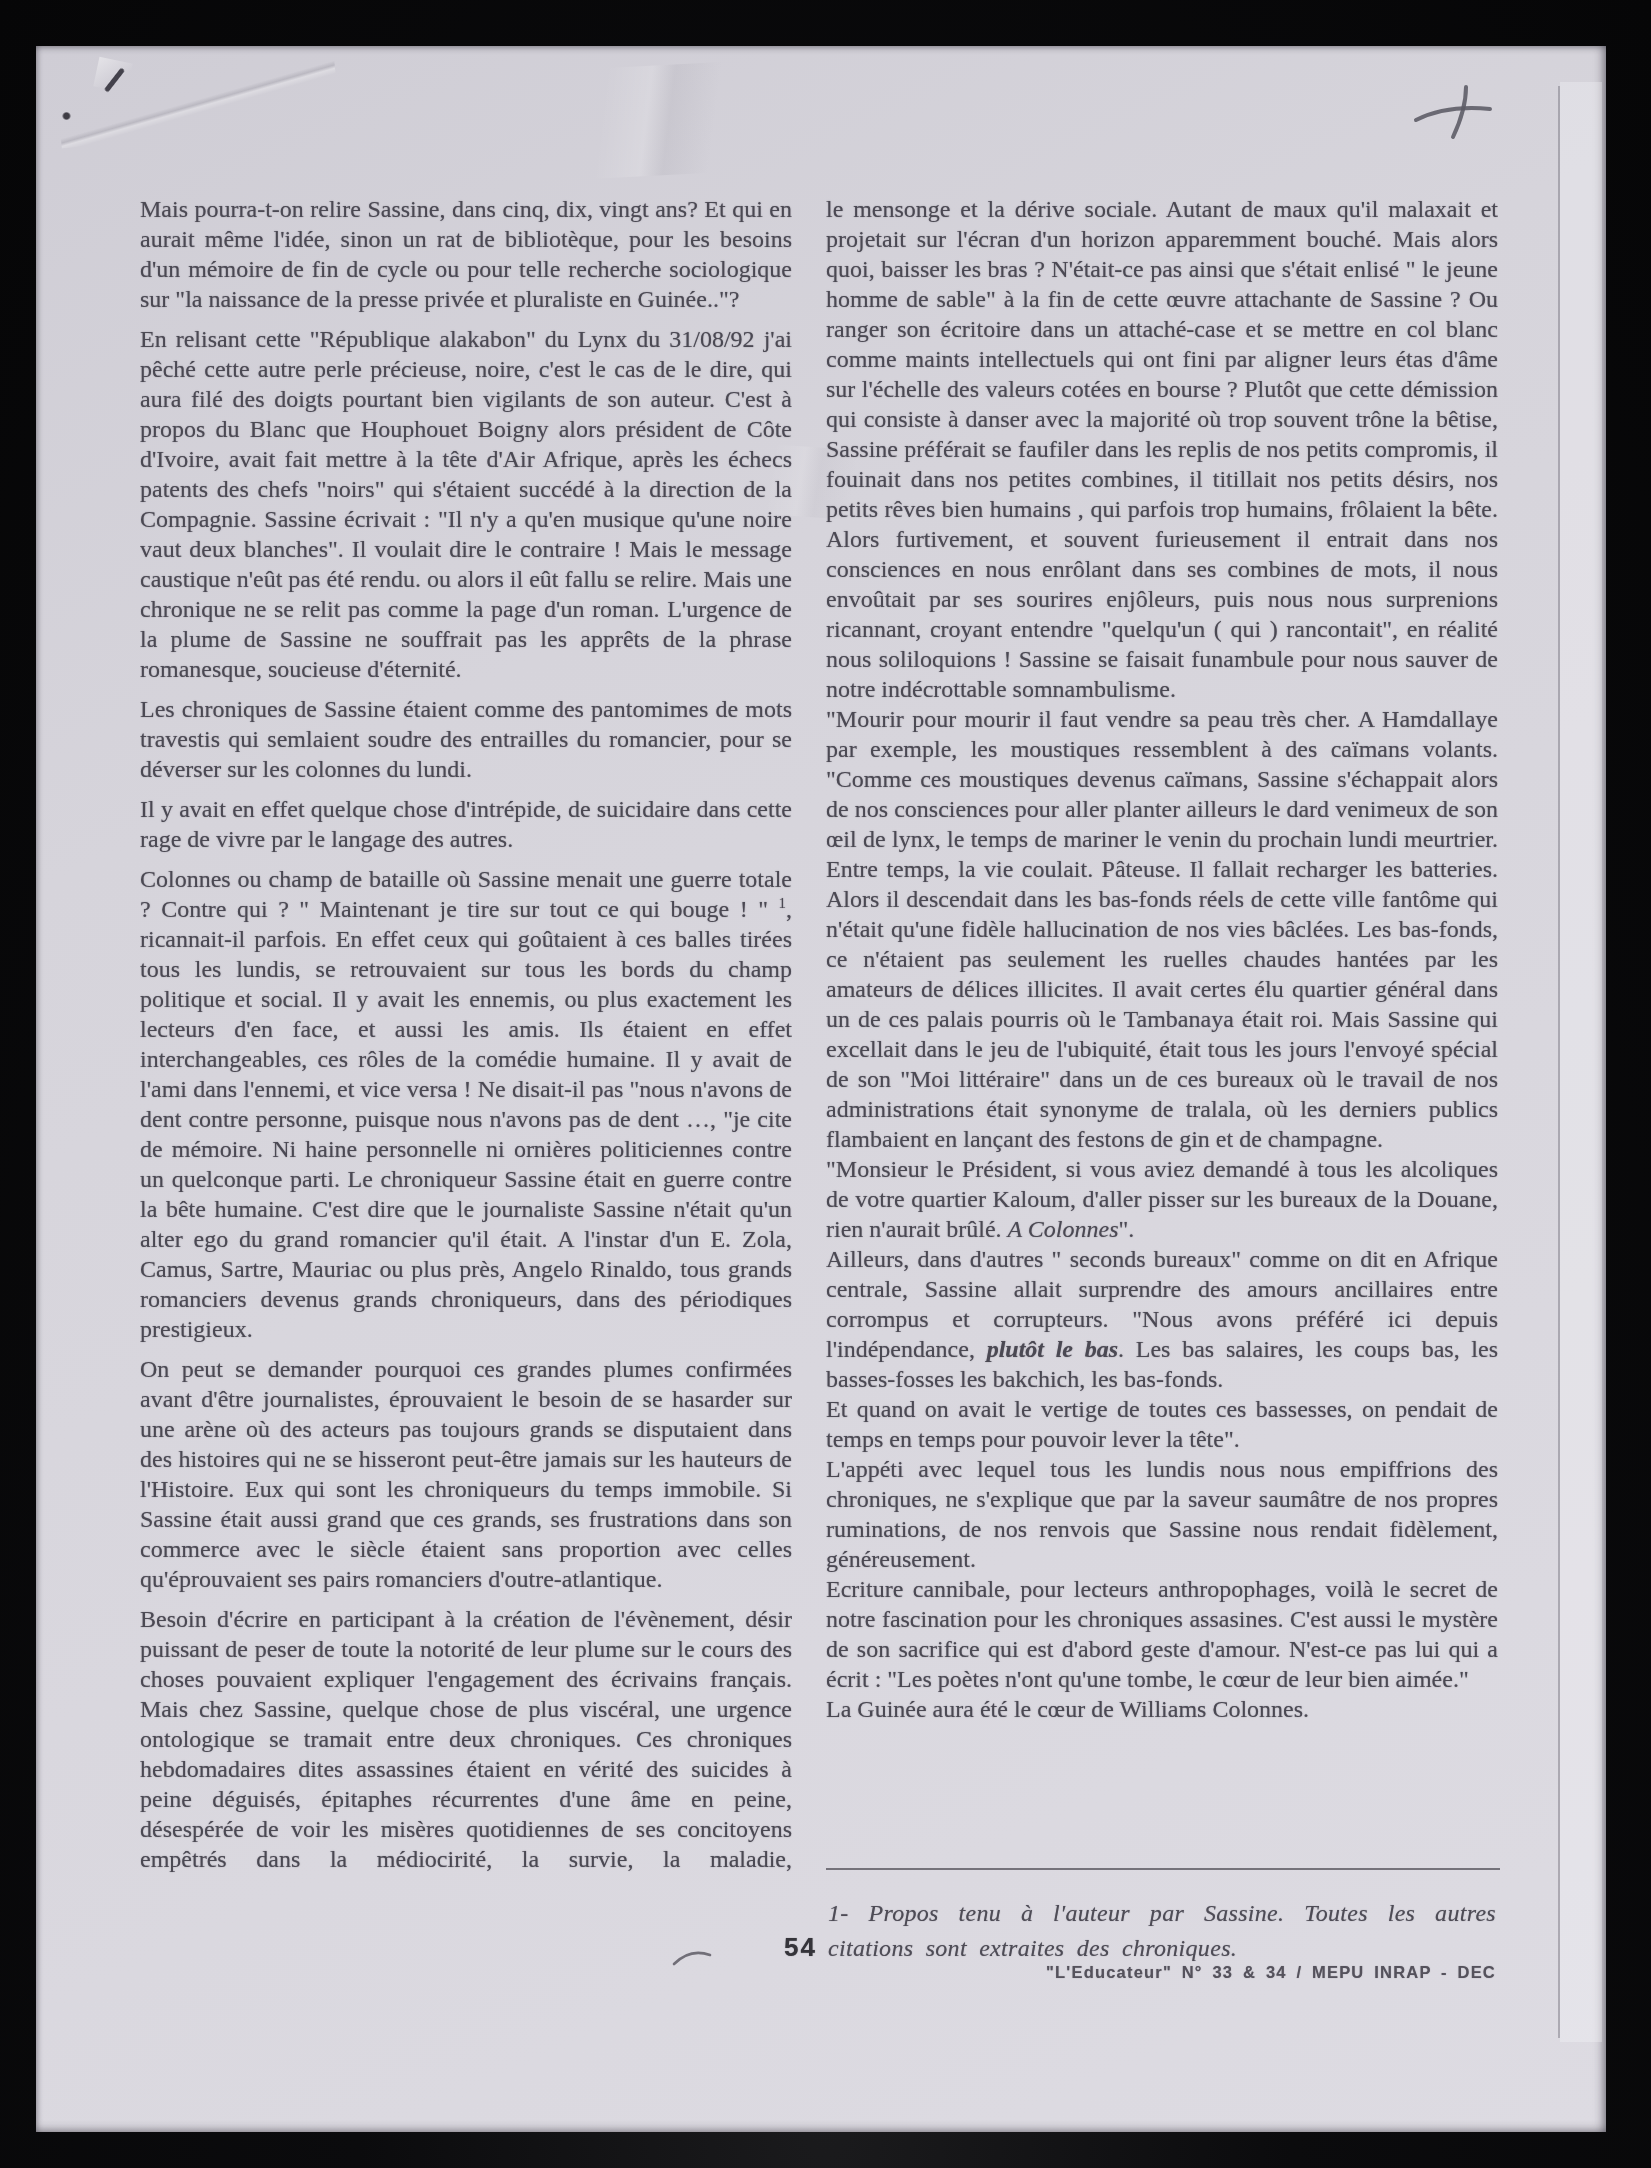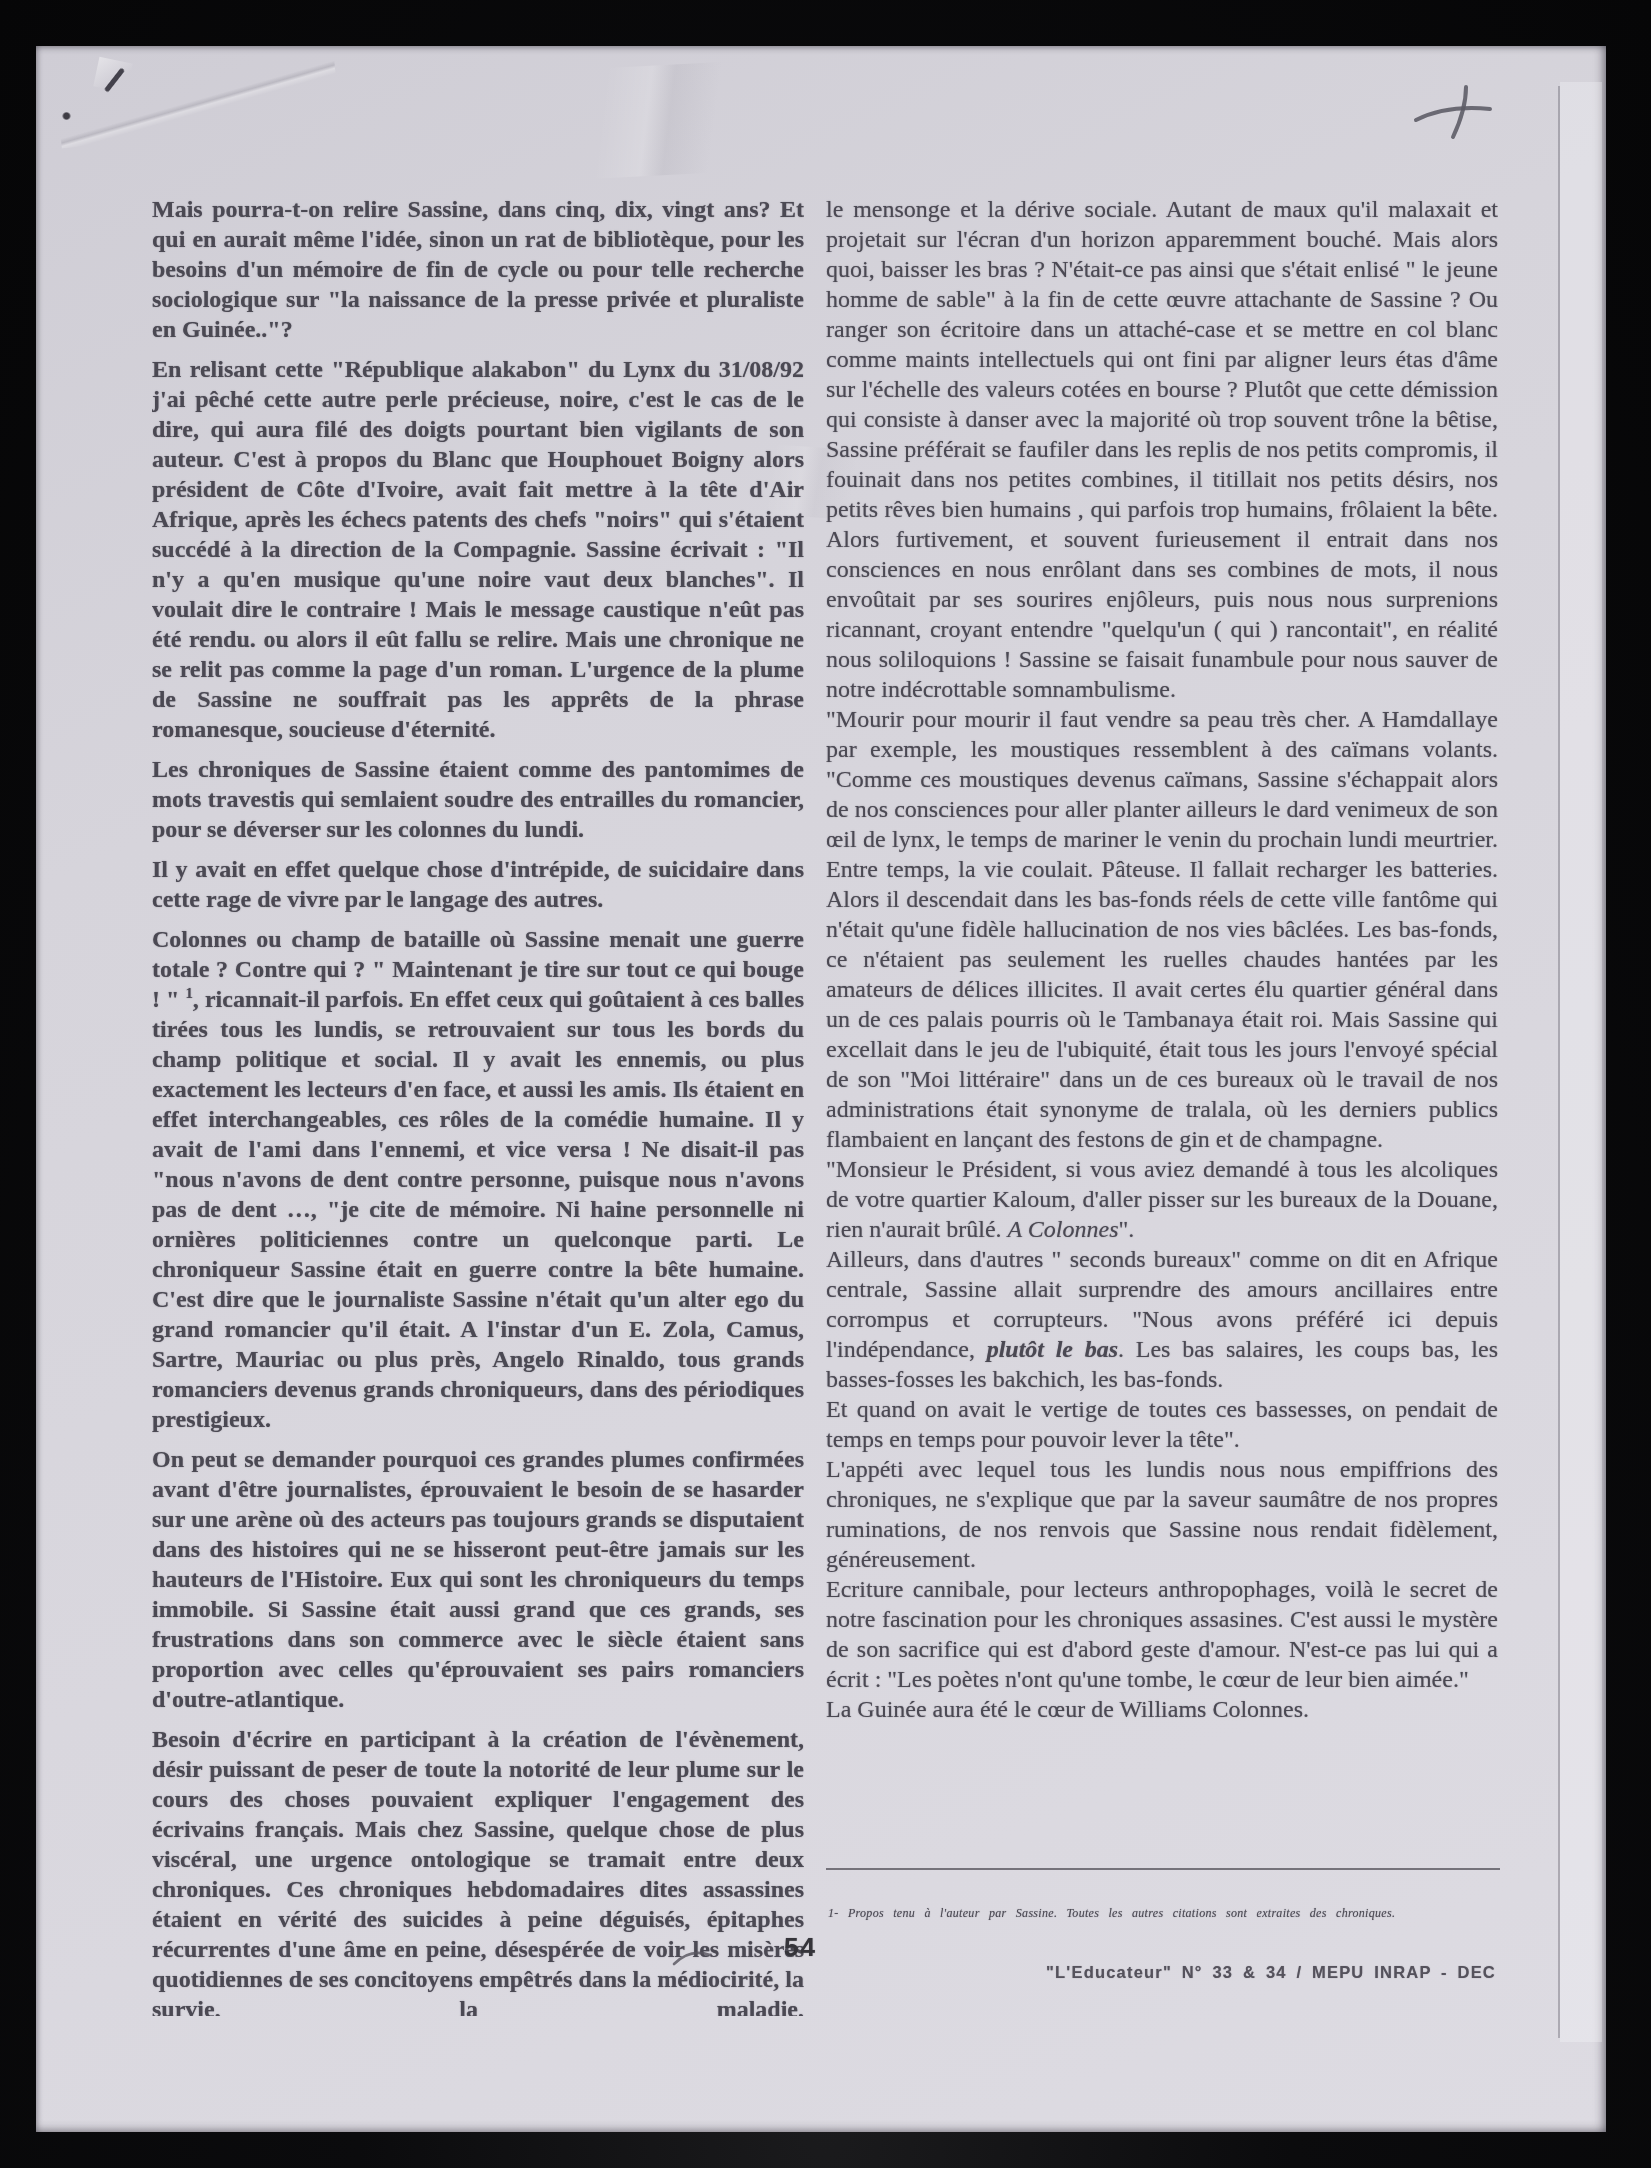--- a/index.html
+++ b/index.html
@@ -15,36 +15,36 @@
       inset 4px 0 6px -3px rgba(40,38,48,.30),
       inset 0 4px 7px -3px rgba(40,38,48,.38),
       inset -7px 0 9px -3px rgba(40,38,48,.38),
       inset 0 -6px 8px -3px rgba(40,38,48,.32);
   }
   .col{
     position:absolute;top:148px;overflow:hidden;
     font-size:24px;line-height:30px;text-align:justify;
     color:#4b4953;text-shadow:0 0 1.2px rgba(66,64,76,.60);
   }
-  .col-left{left:116px;width:652px;height:1822px;font-weight:bold;}
+  .col-left{left:104px;width:652px;height:1822px;}
   .col-right{left:790px;width:672px;height:1700px;}
   .para{margin:0;padding:0;}
   .col-left .para{margin-bottom:10px;}
   .col-right .para{margin-bottom:0;}
   .col-left .para:last-child{text-align-last:justify;}
   .b{font-weight:bold;font-style:italic;}
   .i{font-style:italic;}
   .sup{vertical-align:super;font-size:0.62em;line-height:0;}
   .rule{
     position:absolute;left:790px;top:1822px;width:674px;height:2px;
     background:#5a5860;opacity:.8;
   }
   .footnote{
     position:absolute;left:792px;top:1850px;width:668px;
-    font-style:italic;font-size:12px;line-height:35px;text-align:justify;
+    font-style:italic;font-size:24px;line-height:35px;text-align:justify;
     word-spacing:6px;letter-spacing:.3px;color:#4e4c56;
     text-shadow:0 0 1px rgba(66,64,76,.55);
   }
   .credit{
     position:absolute;left:792px;top:1917px;width:668px;text-align:right;
     font-family:"Liberation Sans", sans-serif;font-weight:bold;
     font-size:16.5px;letter-spacing:1.2px;word-spacing:4px;color:#55525c;
     text-shadow:0 0 1px rgba(70,68,80,.5);
   }
   .pagenum{

